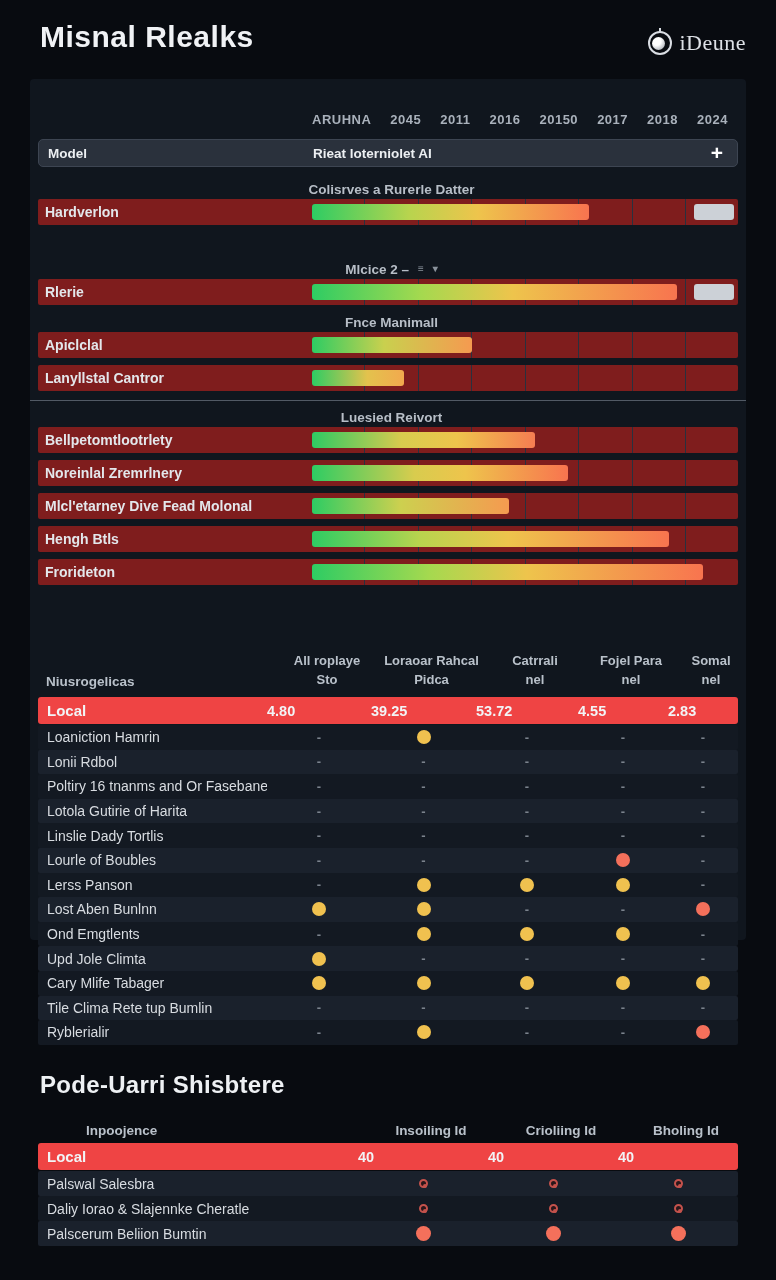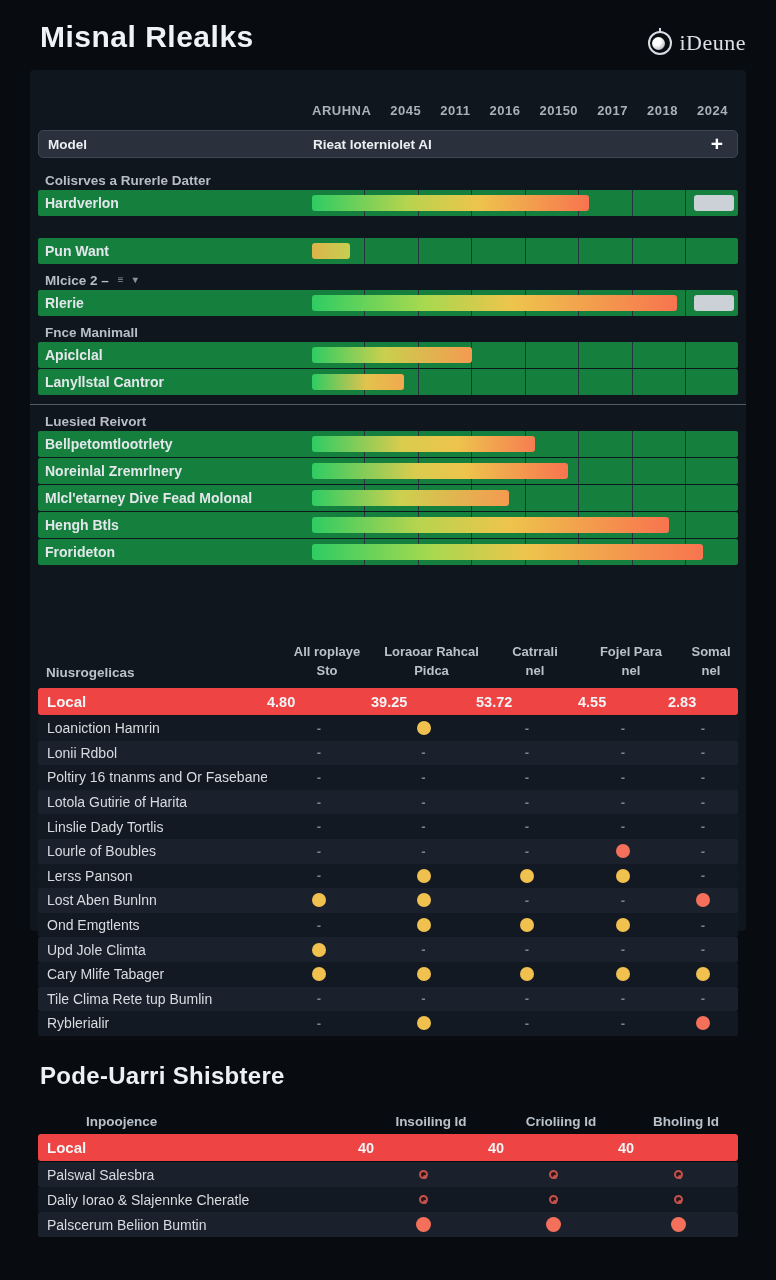--- a/index.html
+++ b/index.html
@@ -23,21 +23,21 @@
   .brand-icon::before {
     content:""; position:absolute; left:9px; top:-5px; width:2px; height:4px; background:#d9dde3;
   }
   .brand-icon::after {
     content:""; position:absolute; left:2px; top:4px; width:13px; height:13px; border-radius:50%;
     background:radial-gradient(circle at 35% 32%, #ffffff 0 35%, #8d949d 100%);
   }
   .brand-name { font-family:"Liberation Serif", serif; font-size:22px; color:#dde1e6; letter-spacing:.5px; }
 
   .panel {
-    position:absolute; left:30px; top:70px; width:716px; height:861px;
+    position:absolute; left:30px; top:79px; width:716px; height:861px;
     background:#10161e; border-radius:4px;
   }
 
   
   .years {
     position:absolute; left:282px; right:18px; top:33px;
     display:flex; justify-content:space-between;
     color:#a9b1bb; font-size:13px; font-weight:700; letter-spacing:.5px;
   }
 
@@ -53,24 +53,24 @@
     position:absolute; right:6px; top:0; height:100%; width:28px;
     background:none; border:none; color:#ffffff; font-size:21px; font-weight:700;
     cursor:pointer; line-height:26px;
   }
 
   
   .items { position:absolute; left:8px; right:8px; top:94px; }
   .section-label {
     height:20px; margin-top:6px; padding-left:7px;
     display:flex; align-items:center; gap:9px;
-    color:#b7bec7; font-size:13.5px; font-weight:600;
+    color:#b7bec7; font-size:13.5px; font-weight:600;justify-content:center;
   }
   .mini-icon { font-size:10px; color:#8a929c; line-height:1; }
-  .bar-row { position:relative; height:26px; background:#15803d; margin-bottom:1px; border-radius:2px; }
+  .bar-row { position:relative; height:26px; background:#7f1d1d; margin-bottom:7px; border-radius:2px; }
   .bar-grid {
     position:absolute; left:274px; right:4px; top:0; bottom:0;
     background:repeating-linear-gradient(90deg, transparent 0px, transparent 52.5px, #29313e 52.5px, #29313e 53.5px);
   }
   .bar-label { position:absolute; left:7px; top:0; line-height:26px; font-size:14px; font-weight:600; color:#e3e7eb; white-space:nowrap; }
   .bar-area { position:absolute; left:274px; right:6px; top:5px; height:16px; }
   .bar { position:absolute; left:0; top:0; height:16px; border-radius:3px; }
   .endcap { position:absolute; right:-2px; top:0; width:40px; height:16px; background:#ccd1d7; border-radius:3px; }
   .row-gap { height:21px; }
   .h-divider { height:1px; background:#525a65; margin:9px -8px 5px; }
@@ -157,27 +157,20 @@
       </div>
       <div class="bar-row">
         <div class="bar-grid"></div>
         <div class="bar-area">
           <div class="bar" style="width: 66%; background: linear-gradient(90deg, rgb(46, 204, 99), rgb(184, 212, 78) 35%, rgb(238, 196, 76) 60%, rgb(248, 116, 79));"></div>
           <div class="endcap"></div>
         </div>
         <span class="bar-label">Hardverlon</span>
       </div>
       <div class="row-gap"></div>
-      <div class="bar-row">
-        <div class="bar-grid"></div>
-        <div class="bar-area">
-          <div class="bar" style="width: 9%; background: linear-gradient(90deg, rgb(220, 180, 74), rgb(198, 206, 81));"></div>
-        </div>
-        <span class="bar-label">Pun Want</span>
-      </div>
       <div class="section-label">
         <span>Mlcice 2 –</span>
         <span class="mini-icon">≡</span>
         <span class="mini-icon">▾</span>
       </div>
       <div class="bar-row">
         <div class="bar-grid"></div>
         <div class="bar-area">
           <div class="bar" style="width: 87%; background: linear-gradient(90deg, rgb(46, 204, 99), rgb(165, 217, 79) 30%, rgb(238, 196, 76) 55%, rgb(248, 116, 79));"></div>
           <div class="endcap"></div>

